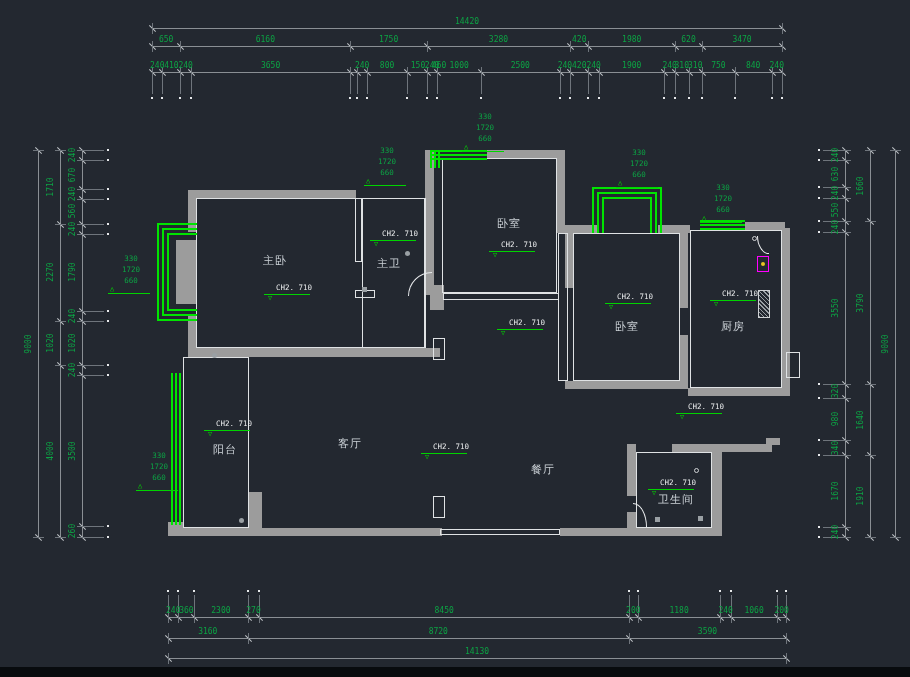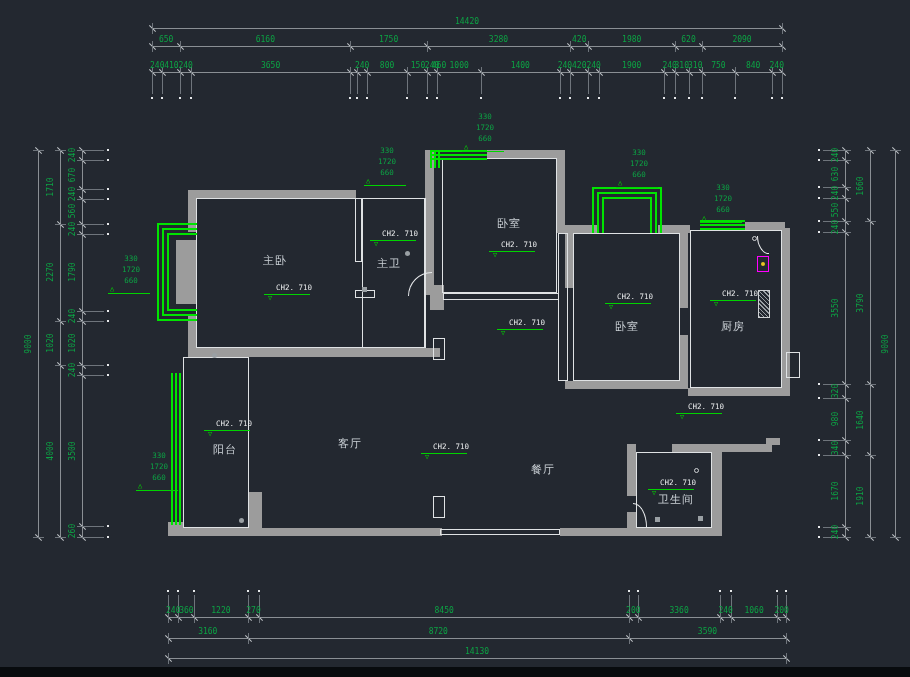--- a/index.html
+++ b/index.html
@@ -138,21 +138,21 @@
       <div class="ext" style="left: 702.049px; top: 41px; width: 1px; height: 11px;"></div>
       <div class="tick" style="left: 778px; top: 46px;"></div>
       <div class="ext" style="left: 782px; top: 41px; width: 1px; height: 11px;"></div>
       <div class="dimlabel hlabel" style="left: 166.199px; top: 36px;">650</div>
       <div class="dimlabel hlabel" style="left: 265.374px; top: 36px;">6160</div>
       <div class="dimlabel hlabel" style="left: 388.578px; top: 36px;">1750</div>
       <div class="dimlabel hlabel" style="left: 498.456px; top: 36px;">3280</div>
       <div class="dimlabel hlabel" style="left: 579.282px; top: 36px;">420</div>
       <div class="dimlabel hlabel" style="left: 631.709px; top: 36px;">1980</div>
       <div class="dimlabel hlabel" style="left: 688.505px; top: 36px;">620</div>
-      <div class="dimlabel hlabel" style="left: 742.024px; top: 36px;">2090</div>
+      <div class="dimlabel hlabel" style="left: 742.024px; top: 36px;">3470</div>
       <div class="dimline" style="left: 152px; top: 72px; width: 630px; height: 1px;"></div>
       <div class="tick" style="left: 148px; top: 72px;"></div>
       <div class="ext" style="left: 152px; top: 67px; width: 1px; height: 11px;"></div>
       <div class="ext" style="left: 152px; top: 77px; width: 1px; height: 17px;"></div>
       <div class="extdot" style="left: 151px; top: 97px;"></div>
       <div class="tick" style="left: 158.485px; top: 72px;"></div>
       <div class="ext" style="left: 162.485px; top: 67px; width: 1px; height: 11px;"></div>
       <div class="ext" style="left: 162.485px; top: 77px; width: 1px; height: 17px;"></div>
       <div class="extdot" style="left: 161.485px; top: 97px;"></div>
       <div class="tick" style="left: 176.398px; top: 72px;"></div>
@@ -238,21 +238,21 @@
       <div class="dimlabel hlabel" style="left: 157.243px; top: 62px;">240</div>
       <div class="dimlabel hlabel" style="left: 171.442px; top: 62px;">410</div>
       <div class="dimlabel hlabel" style="left: 185.641px; top: 62px;">240</div>
       <div class="dimlabel hlabel" style="left: 270.617px; top: 62px;">3650</div>
       <div class="dimlabel hlabel" style="left: 374px; top: 62px; margin-left: 44px;">150</div>
       <div class="dimlabel hlabel" style="left: 362.146px; top: 62px;">240</div>
       <div class="dimlabel hlabel" style="left: 387.049px; top: 62px;">800</div>
       <div class="dimlabel hlabel" style="left: 439px; top: 62px;">460</div>
       <div class="dimlabel hlabel" style="left: 432.049px; top: 62px;">240</div>
       <div class="dimlabel hlabel" style="left: 459.136px; top: 62px;">1000</div>
-      <div class="dimlabel hlabel" style="left: 520.301px; top: 62px;">1400</div>
+      <div class="dimlabel hlabel" style="left: 520.301px; top: 62px;">2500</div>
       <div class="dimlabel hlabel" style="left: 564.864px; top: 62px;">240</div>
       <div class="dimlabel hlabel" style="left: 579.282px; top: 62px;">420</div>
       <div class="dimlabel hlabel" style="left: 593.699px; top: 62px;">240</div>
       <div class="dimlabel hlabel" style="left: 631.709px; top: 62px;">1900</div>
       <div class="dimlabel hlabel" style="left: 669.718px; top: 62px;">240</div>
       <div class="dimlabel hlabel" style="left: 681.733px; top: 62px;">310</div>
       <div class="dimlabel hlabel" style="left: 695.277px; top: 62px;">310</div>
       <div class="dimlabel hlabel" style="left: 718.432px; top: 62px;">750</div>
       <div class="dimlabel hlabel" style="left: 753.165px; top: 62px;">840</div>
       <div class="dimlabel hlabel" style="left: 776.757px; top: 62px;">240</div>
@@ -296,25 +296,25 @@
       <div class="tick" style="left: 773.253px; top: 617px;"></div>
       <div class="ext" style="left: 777.253px; top: 612px; width: 1px; height: 11px;"></div>
       <div class="ext" style="left: 777.253px; top: 595px; width: 1px; height: 17px;"></div>
       <div class="extdot" style="left: 776.253px; top: 590px;"></div>
       <div class="tick" style="left: 782px; top: 617px;"></div>
       <div class="ext" style="left: 786px; top: 612px; width: 1px; height: 11px;"></div>
       <div class="ext" style="left: 786px; top: 595px; width: 1px; height: 17px;"></div>
       <div class="extdot" style="left: 785px; top: 590px;"></div>
       <div class="dimlabel hlabel" style="left: 173.248px; top: 607px;">240</div>
       <div class="dimlabel hlabel" style="left: 186.369px; top: 607px;">360</div>
-      <div class="dimlabel hlabel" style="left: 220.921px; top: 607px;">1220</div>
+      <div class="dimlabel hlabel" style="left: 220.921px; top: 607px;">2300</div>
       <div class="dimlabel hlabel" style="left: 253.505px; top: 607px;">270</div>
       <div class="dimlabel hlabel" style="left: 444.197px; top: 607px;">8450</div>
       <div class="dimlabel hlabel" style="left: 633.359px; top: 607px;">200</div>
-      <div class="dimlabel hlabel" style="left: 679.064px; top: 607px;">3360</div>
+      <div class="dimlabel hlabel" style="left: 679.064px; top: 607px;">1180</div>
       <div class="dimlabel hlabel" style="left: 725.643px; top: 607px;">240</div>
       <div class="dimlabel hlabel" style="left: 754.072px; top: 607px;">1060</div>
       <div class="dimlabel hlabel" style="left: 781.626px; top: 607px;">200</div>
       <div class="dimline" style="left: 168px; top: 638px; width: 618px; height: 1px;"></div>
       <div class="tick" style="left: 164px; top: 638px;"></div>
       <div class="ext" style="left: 168px; top: 633px; width: 1px; height: 11px;"></div>
       <div class="tick" style="left: 243.601px; top: 638px;"></div>
       <div class="ext" style="left: 247.601px; top: 633px; width: 1px; height: 11px;"></div>
       <div class="tick" style="left: 624.985px; top: 638px;"></div>
       <div class="ext" style="left: 628.985px; top: 633px; width: 1px; height: 11px;"></div>

